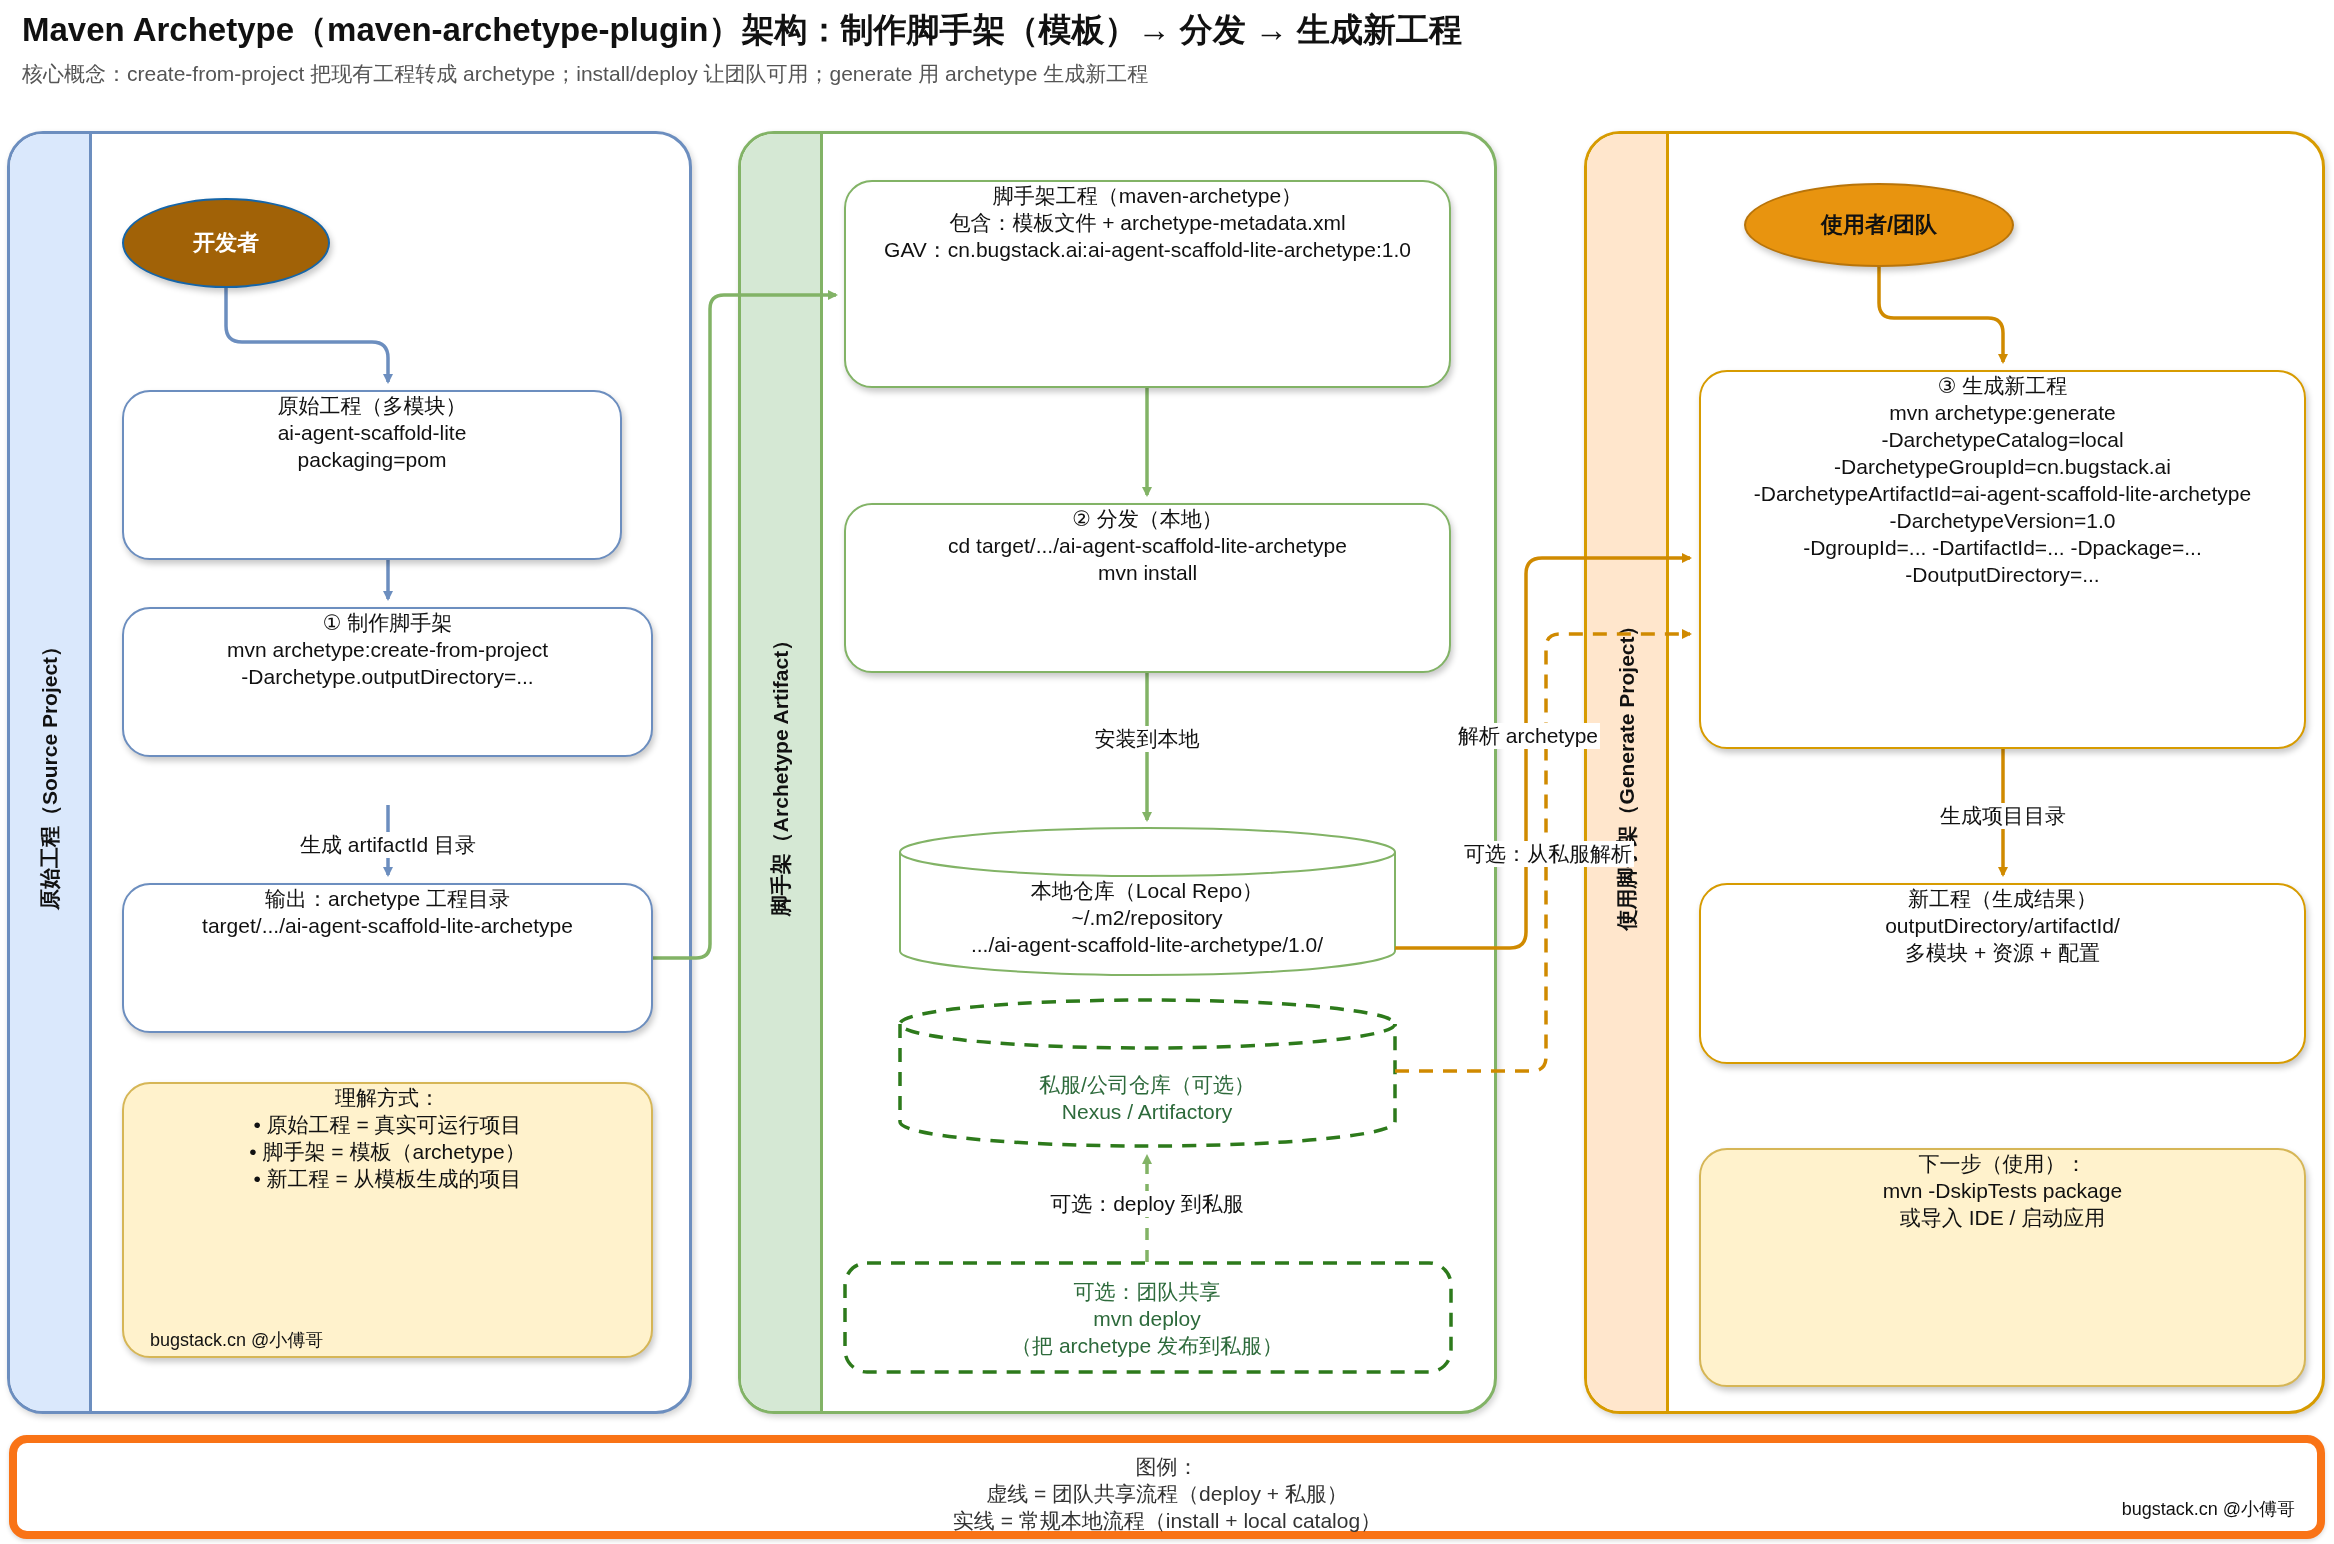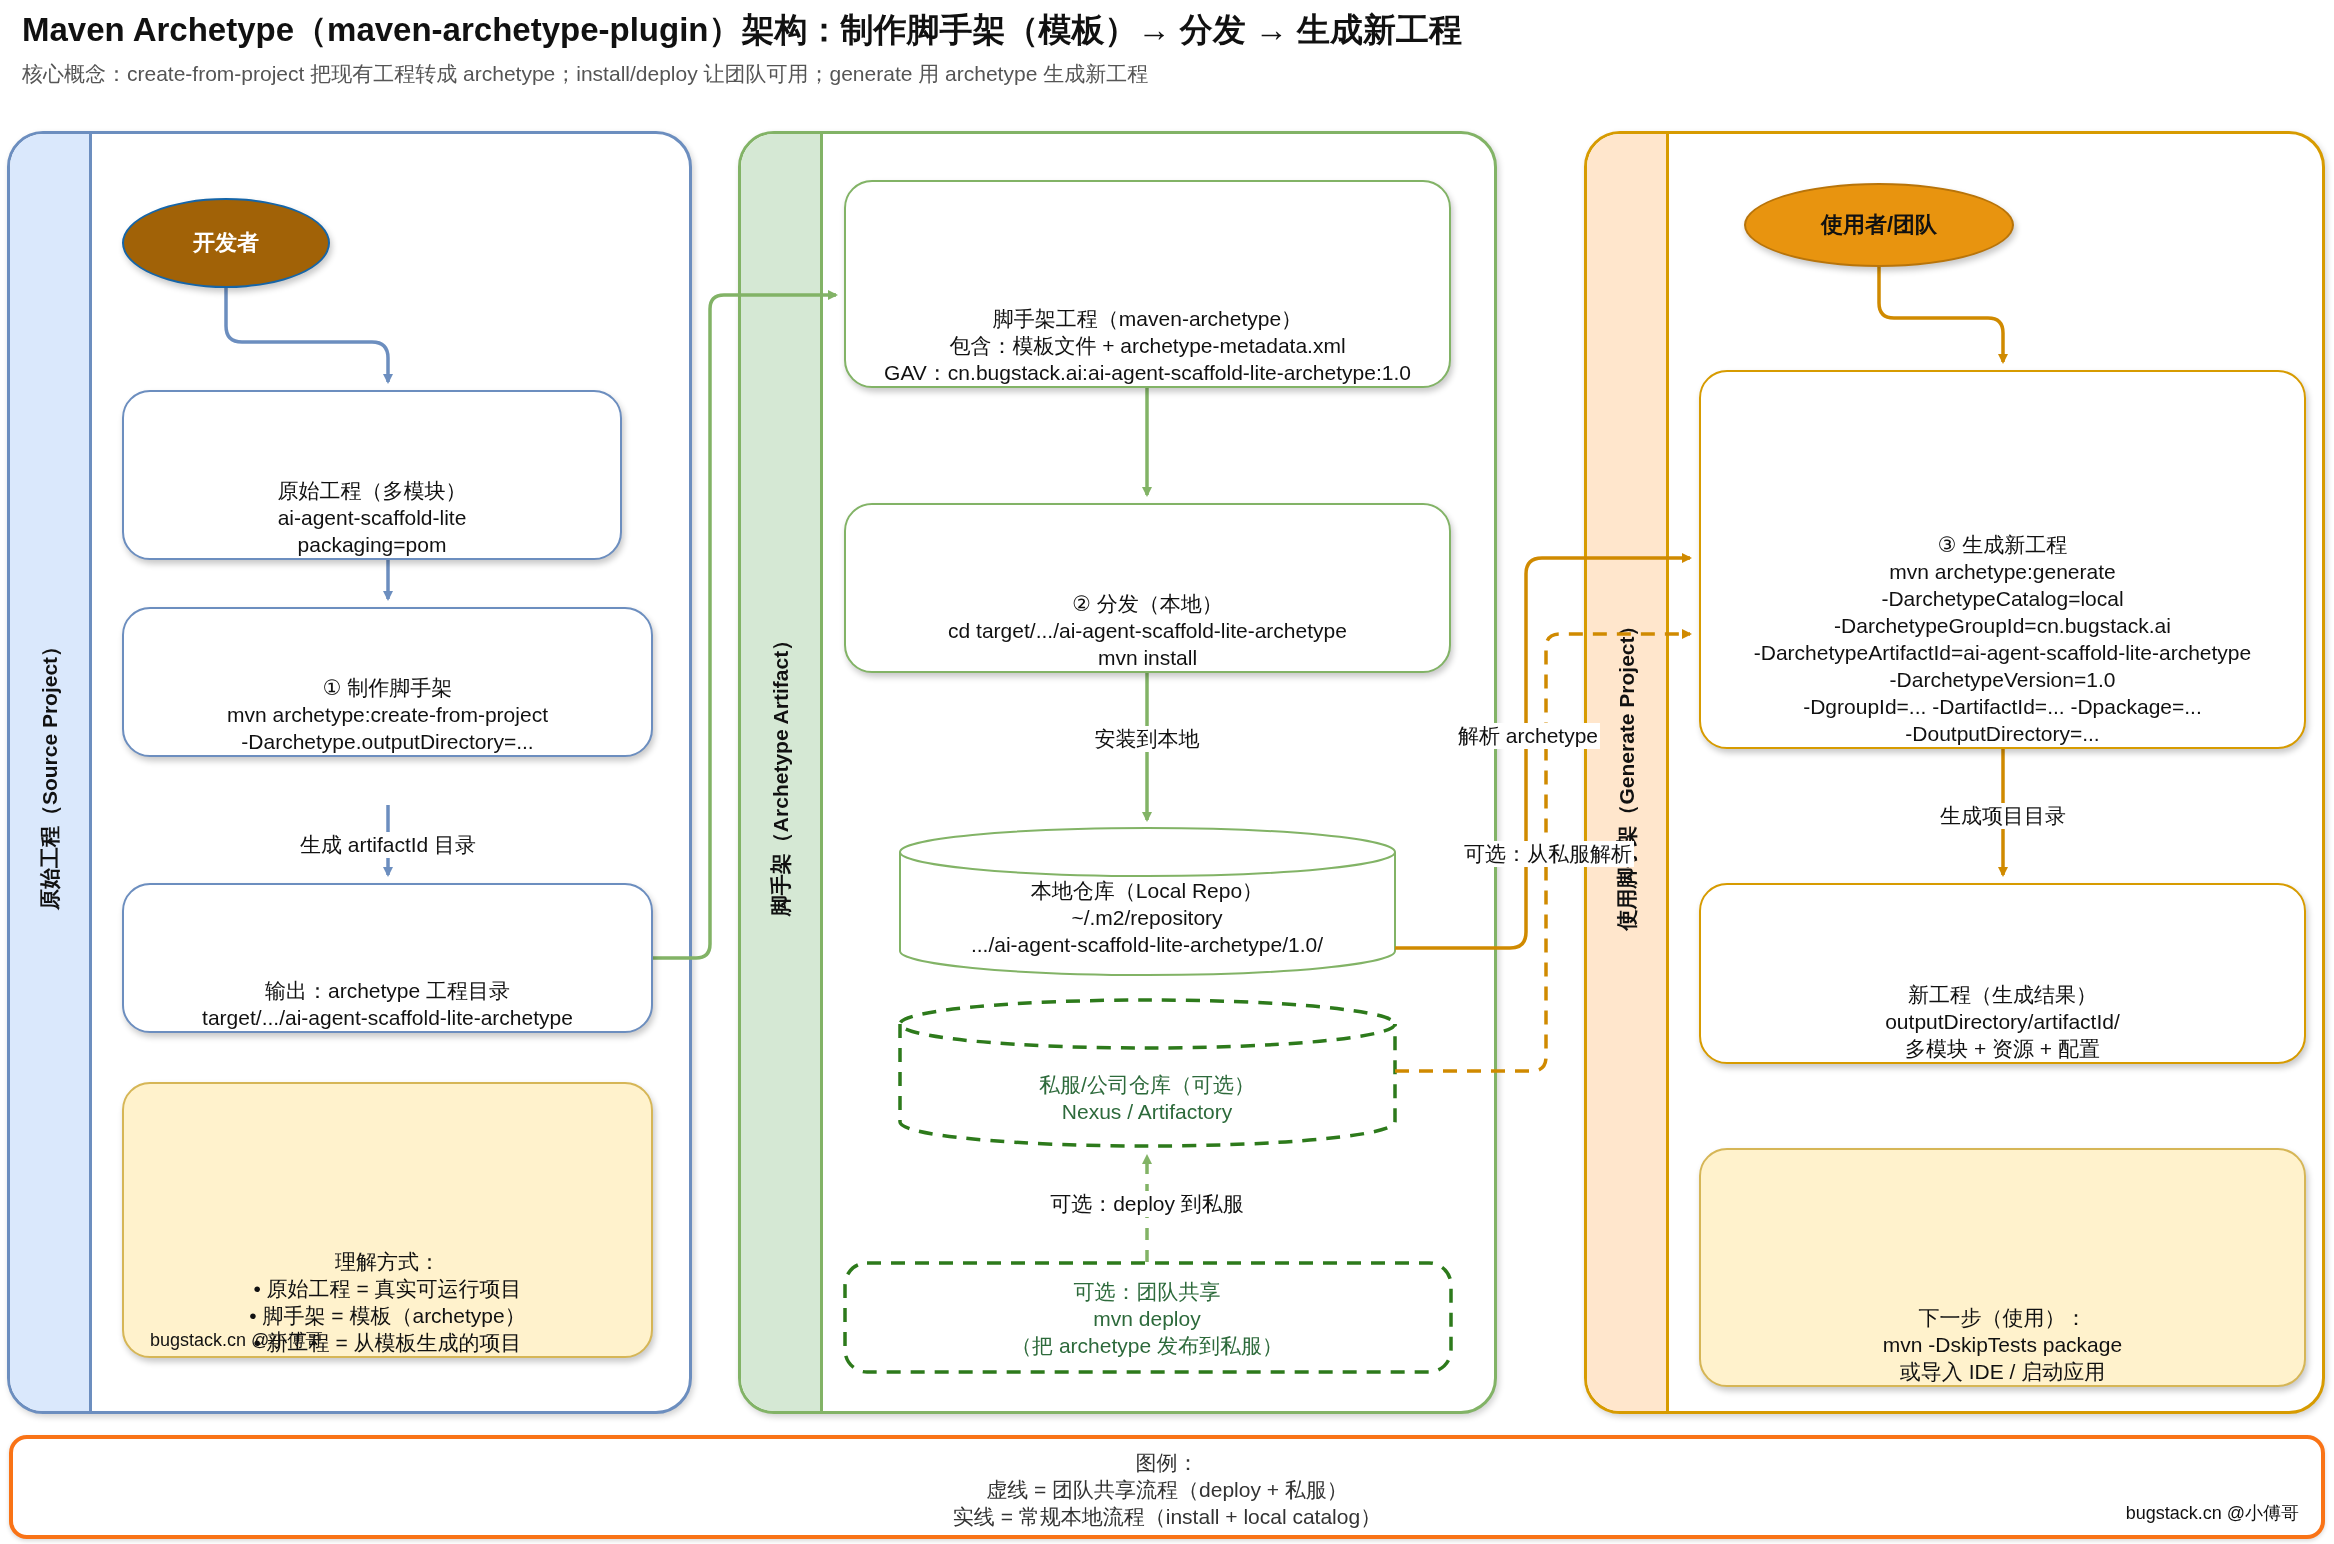--- a/index.html
+++ b/index.html
@@ -7,31 +7,31 @@
          font-family:"Liberation Sans","DejaVu Sans",sans-serif; color:#111; }
   .abs { position:absolute; }
   #title { left:22px; top:8px; font-size:33px; font-weight:bold; white-space:nowrap; }
   #subtitle { left:22px; top:60px; font-size:21px; color:#555; white-space:nowrap; }
   .lane { position:absolute; border-radius:36px; box-sizing:border-box; border-width:3.5px; border-style:solid;
           box-shadow: 2px 3px 6px rgba(0,0,0,0.18); background:#fff; overflow:hidden; }
   .lane-bar { position:absolute; left:0; top:0; bottom:0; box-sizing:border-box; border-right-width:3.5px; border-right-style:solid; }
   .lane-label { position:absolute; left:50%; top:50%; transform:translate(-50%,-50%) rotate(-90deg);
                 white-space:nowrap; font-weight:bold; font-size:21px; color:#111; }
   .box { position:absolute; box-sizing:border-box; border-radius:28px; border:2px solid;
-         background:#fff; display:flex; align-items:flex-end; justify-content:center; text-align:center;
+         background:#fff; display:flex; align-items:flex-start; justify-content:center; text-align:center;
          font-size:21px; line-height:27px; box-shadow: 2px 4px 6px rgba(0,0,0,0.22); }
   .box .lines div { white-space:nowrap; }
   .note { background:#fff2cc; border-color:#d6b656; }
   .edge-label { position:absolute; font-size:21px; background:#fff; white-space:nowrap; transform:translate(-50%,-50%); line-height:26px; padding:0 2px; }
   .ellipse { position:absolute; border-radius:50%; box-sizing:border-box; display:flex; align-items:center; justify-content:center;
              font-weight:bold; font-size:22px; box-shadow: 2px 4px 6px rgba(0,0,0,0.22); }
   .cyl-text { position:absolute; text-align:center; font-size:21px; line-height:27px; transform:translateX(-50%); white-space:nowrap; }
   #connectors { position:absolute; left:0; top:0; width:2334px; height:1544px; pointer-events:none; }
   #legend { position:absolute; left:9px; top:1435px; width:2316px; height:104px; box-sizing:border-box;
-            border:4px solid #f97316; border-radius:18px; background:#fff; box-shadow: 0 2px 4px rgba(0,0,0,0.15); }
+            border:8px solid #f97316; border-radius:18px; background:#fff; box-shadow: 0 2px 4px rgba(0,0,0,0.15); }
   #legend .lg-lines { position:absolute; left:0; right:0; top:10px; text-align:center; font-size:21px; line-height:27px; color:#333; }
   #legend .credit { position:absolute; right:22px; bottom:10px; font-size:18px; color:#111; }
   .credit-small { position:absolute; font-size:18px; color:#111; white-space:nowrap; }
 </style>
 </head>
 <body>
 
 <div id="title" class="abs">Maven Archetype（maven-archetype-plugin）架构：制作脚手架（模板）→ 分发 → 生成新工程</div>
 <div id="subtitle" class="abs">核心概念：create-from-project 把现有工程转成 archetype；install/deploy 让团队可用；generate 用 archetype 生成新工程</div>
 

